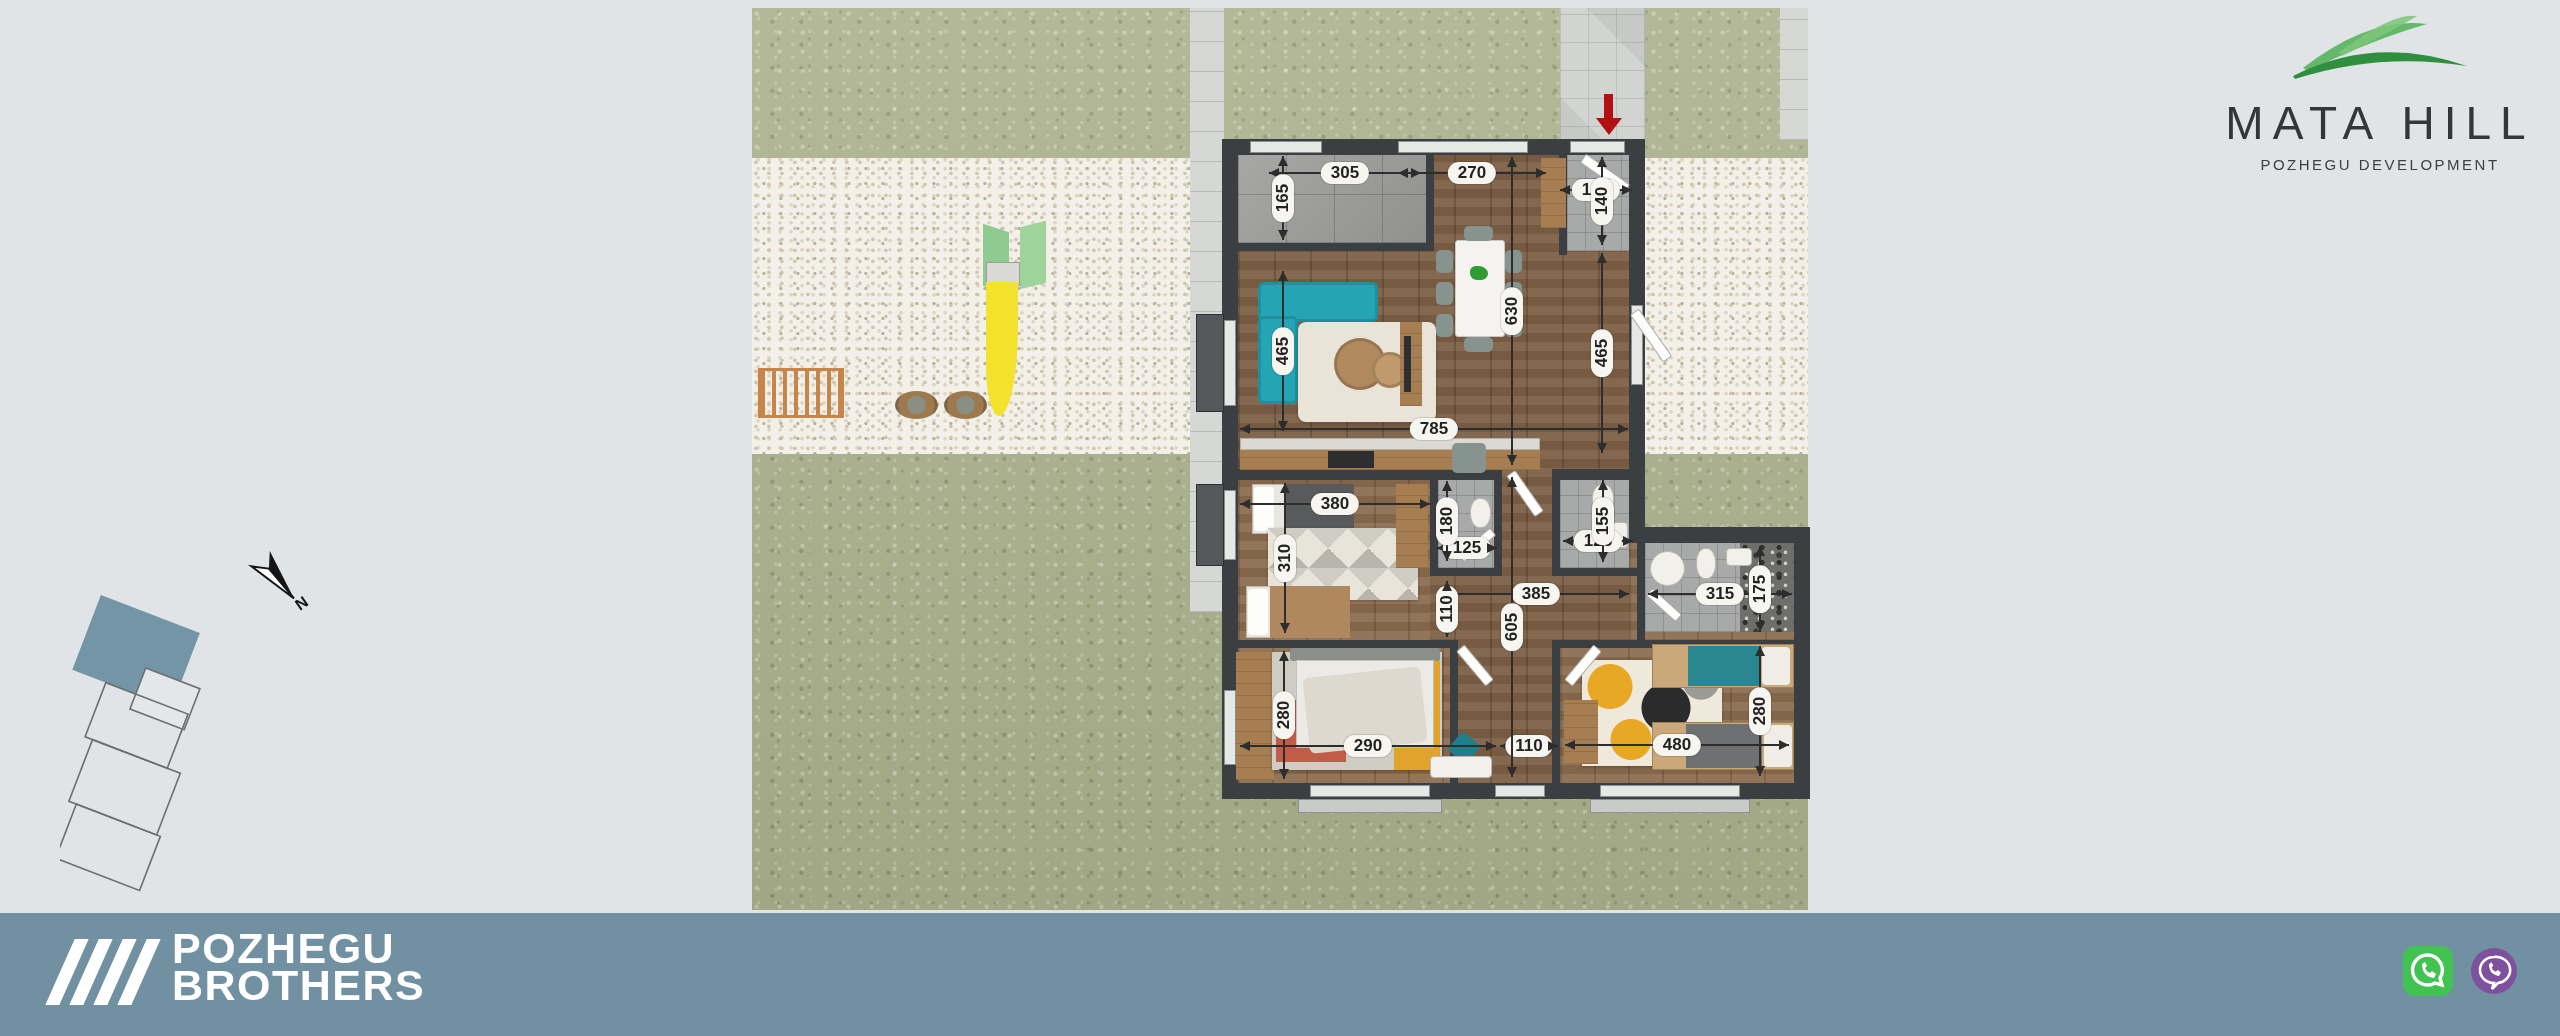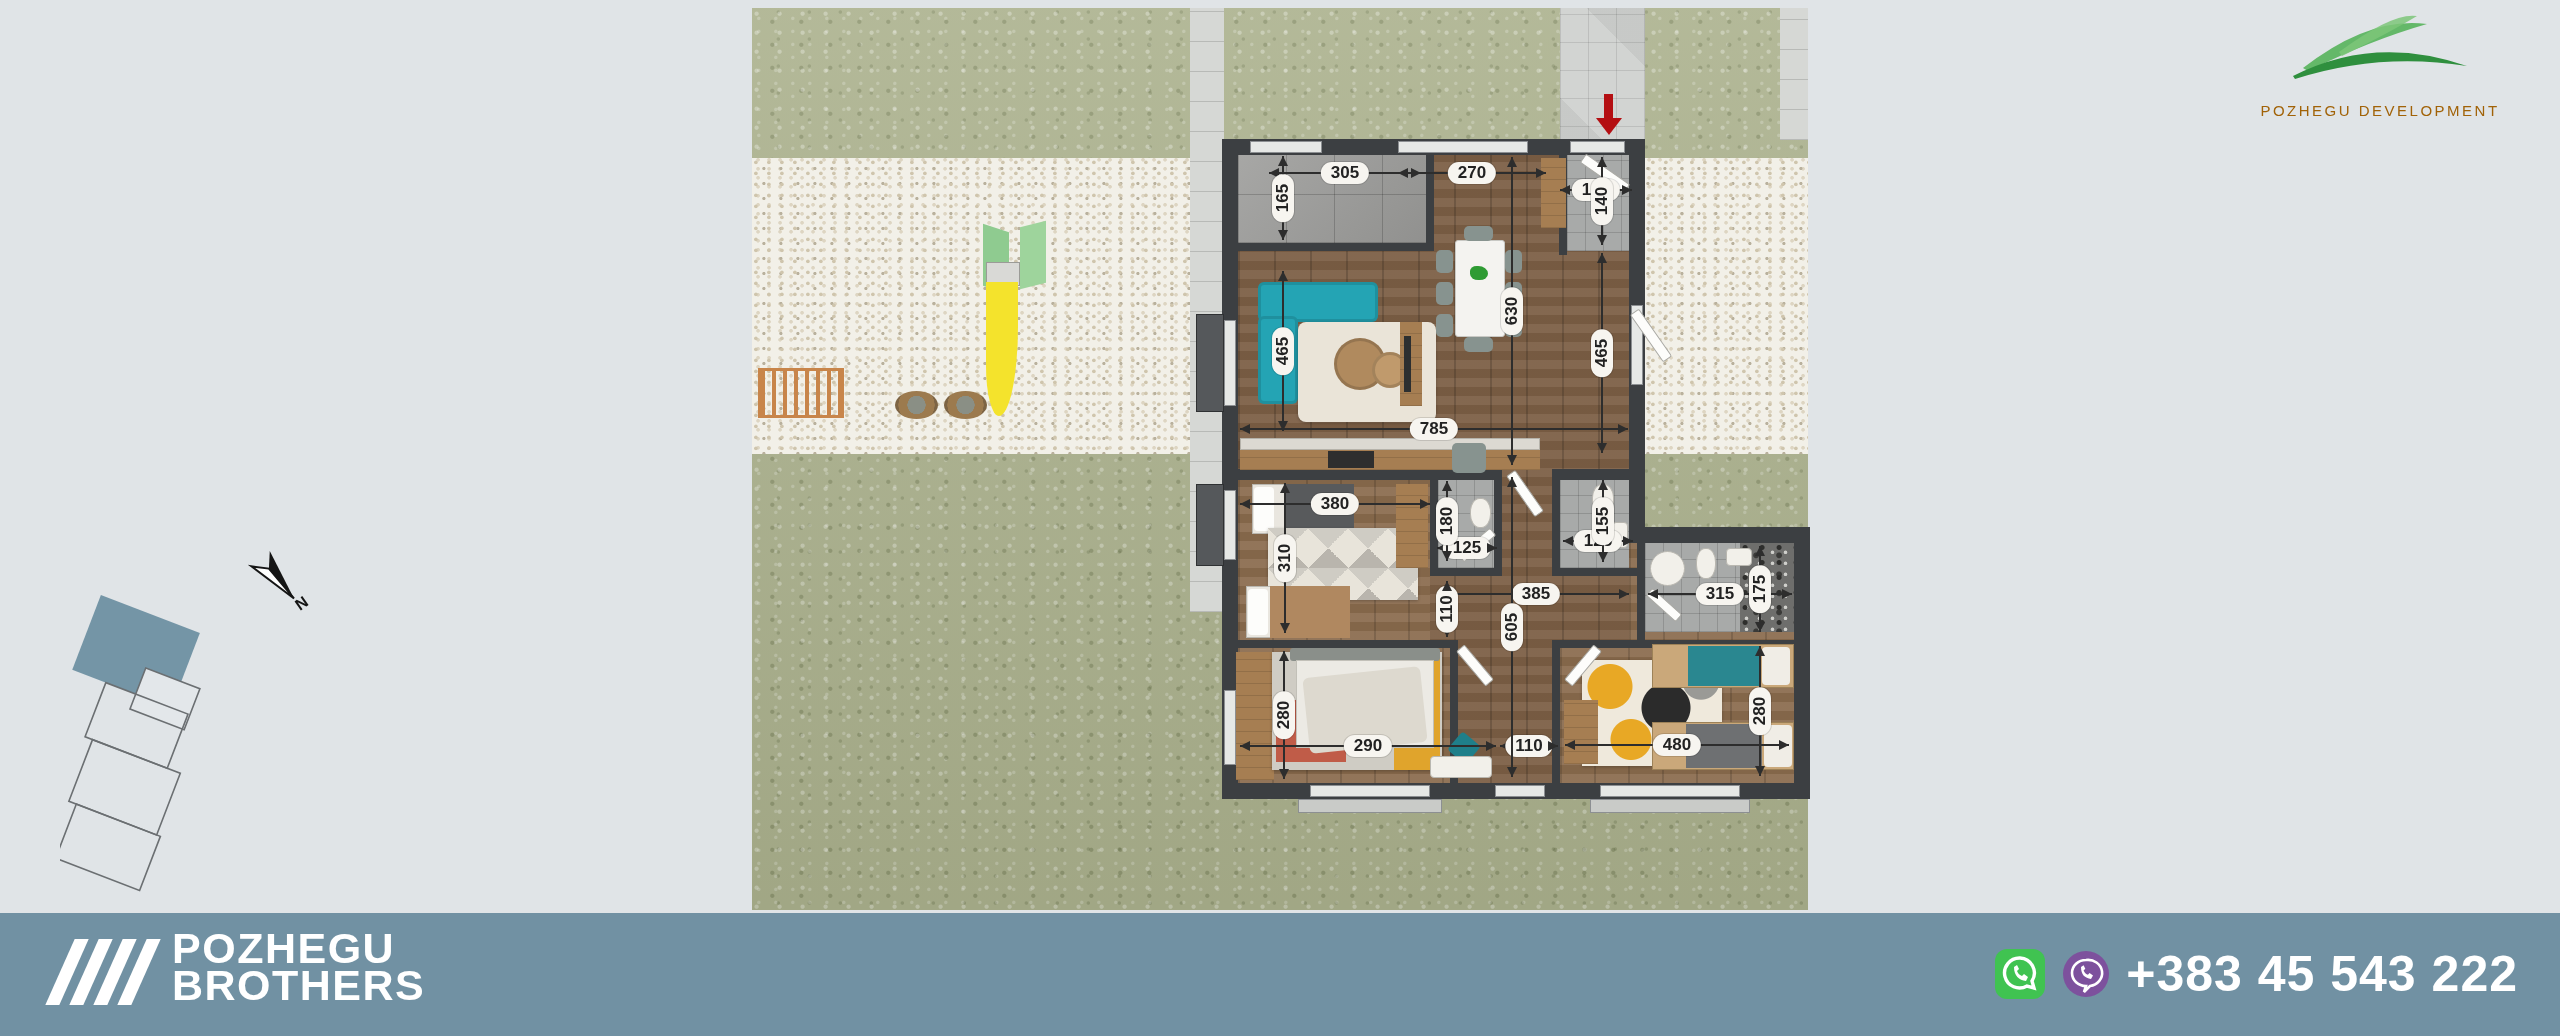--- a/index.html
+++ b/index.html
@@ -66,21 +66,21 @@
   
   .footer-bar{background:#7191a3;}
   .slash{display:inline-block;width:14px;height:66px;background:#fff;transform:skewX(-24deg);margin-right:10px;}
   .logo-text{color:#fff;font-weight:bold;font-size:43px;letter-spacing:1.5px;line-height:37px;}
   .area-title{color:#fff;font-weight:bold;font-size:58px;letter-spacing:1px;}
   .area-title sup{font-size:34px;}
   .phone{color:#fff;font-weight:bold;font-size:50px;letter-spacing:1px;}
 
   
   .brand{font-size:46px;letter-spacing:9px;color:#33373a;font-weight:200;}
-  .subbrand{font-size:15px;letter-spacing:2.5px;color:#a16207;margin-top:6px;}
+  .subbrand{font-size:15px;letter-spacing:2.5px;color:#404040;margin-top:6px;}
   .building{font-family:"Liberation Serif",serif;font-size:33px;color:#1f2326;margin-top:8px;}
 </style>
 </head>
 <body>
 
 <div class="canvas">
 
   <div class="abs grass" style="left:752px;top:8px;width:1056px;height:902px;"></div>
   <div class="abs gravel" style="left:752px;top:158px;width:1056px;height:296px;"></div>
 
@@ -310,20 +310,21 @@
       <rect x="74" y="222" width="90" height="58" fill="none" stroke="#6b6f72" stroke-width="1.6"></rect>
     </g>
   </svg>
 
   <div class="abs" style="left:2215px;top:10px;width:330px;text-align:center;">
     <svg width="210" height="82" viewBox="0 0 210 82" style="display:inline-block;">
       <path d="M28,58 Q95,6 152,14 Q96,30 33,61 Z" fill="#57b25b" opacity="0.9"></path>
       <path d="M64,42 Q118,2 142,6 Q112,24 67,46 Z" fill="#7cc579" opacity="0.85"></path>
       <path d="M18,66 Q100,24 192,56 Q104,42 20,69 Z" fill="#2f8f3e"></path>
     </svg>
+    <div class="brand">MATA HILL</div>
     <div class="subbrand">POZHEGU DEVELOPMENT</div>
   </div>
 
   <div class="abs footer-bar" style="left:0;top:913px;width:2560px;height:123px;">
     <div class="abs" style="left:60px;top:12px;display:flex;align-items:center;">
       <div style="padding-top:14px;margin-right:16px;">
         <span class="slash"></span><span class="slash"></span><span class="slash"></span><span class="slash"></span>
       </div>
       <div>
         <div class="logo-text">POZHEGU</div>
@@ -336,17 +337,16 @@
       <svg width="52" height="52" viewBox="0 0 52 52">
         <rect x="1" y="1" width="50" height="50" rx="12" fill="#40c351"></rect>
         <path d="M26,10 a15,15 0 1 0 7,28 l7,2 -2,-7 a15,15 0 0 0 -12,-23 z" fill="none" stroke="#ffffff" stroke-width="3.4"></path>
         <path d="M20,19 c0,9 5,13 12,14 l2,-4 -4,-3 -2,2 c-3,-1 -4,-3 -5,-5 l2,-2 -2,-4 z" fill="#ffffff"></path>
       </svg>
       <svg width="48" height="48" viewBox="0 0 48 48">
         <circle cx="24" cy="24" r="23" fill="#7d519d"></circle>
         <path d="M24,10 a14,13 0 1 0 0,26 l-2,6 6,-6 a14,13 0 0 0 -4,-26 z" fill="none" stroke="#ffffff" stroke-width="2.6"></path>
         <path d="M19,17 c0,8 4,11 10,12 l2,-3.4 -3.4,-2.6 -1.7,1.7 c-2.6,-0.9 -3.4,-2.6 -4.3,-4.3 l1.7,-1.7 -1.7,-3.4 z" fill="#ffffff"></path>
       </svg>
-      <span class="phone">+383 45 543 222</span>
     </div>
   </div>
 
 </div>
 
 </body></html>

